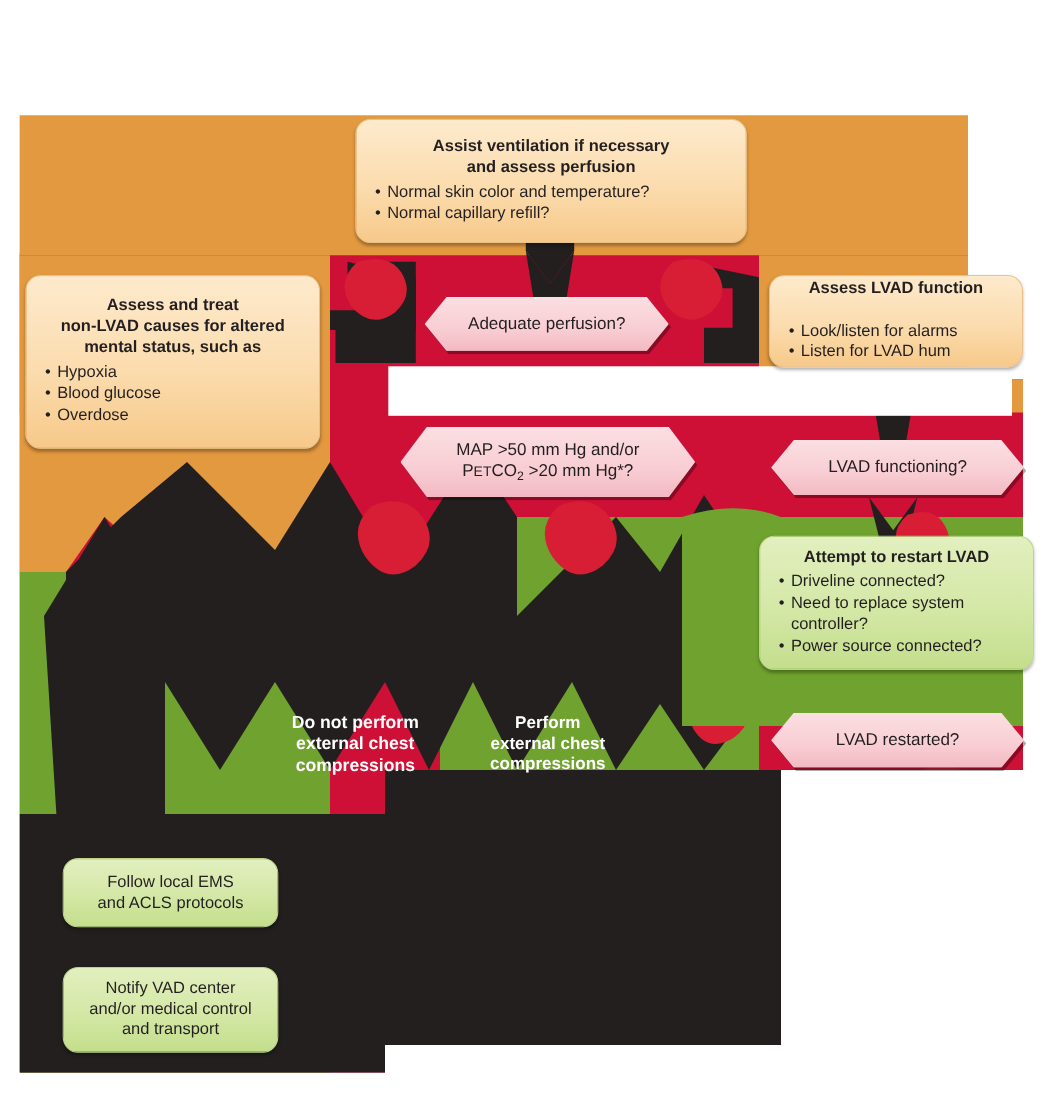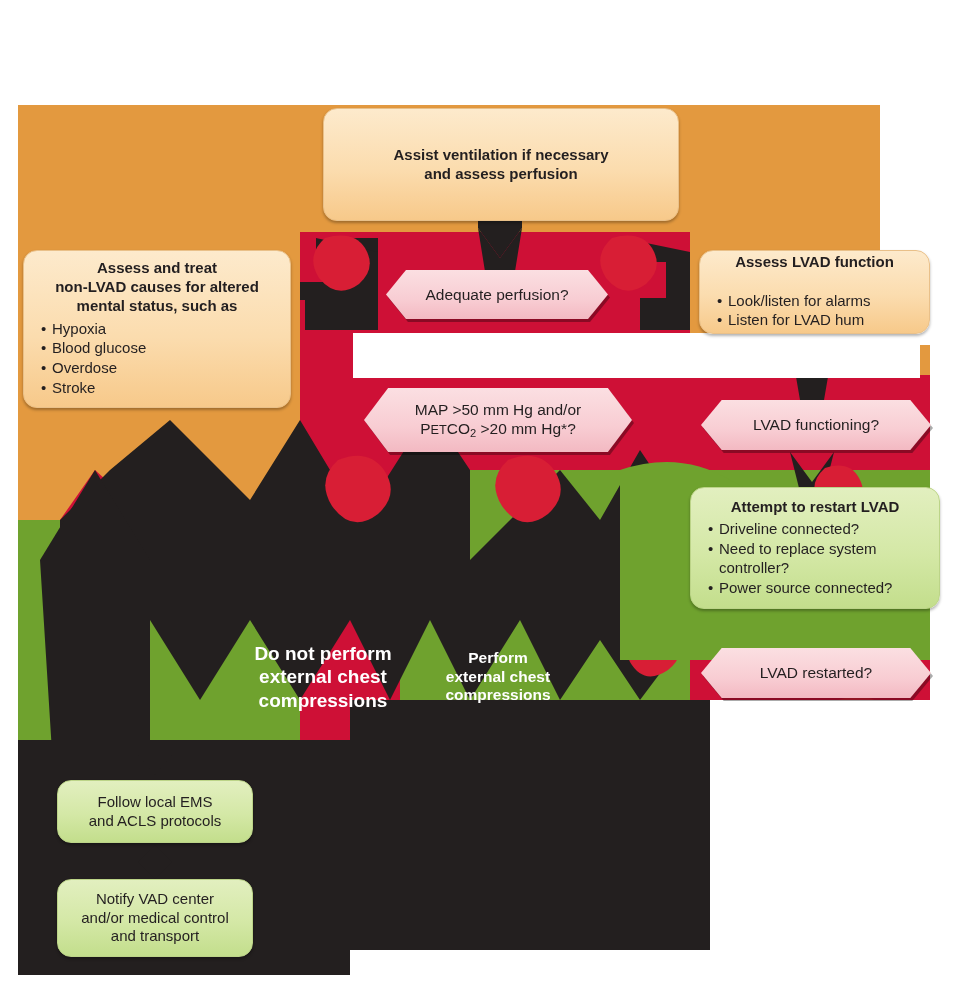--- a/index.html
+++ b/index.html
@@ -126,33 +126,36 @@
 
   <div class="occluder" style="left:353px;top:333px;width:567px;height:45px;"></div>
   <div class="occluder" style="left:710px;top:700px;width:230px;height:275px;"></div>
   <div class="occluder" style="left:350px;top:950px;width:590px;height:50px;"></div>
 
   <div class="node box-orange" style="left:323px;top:108px;width:356px;height:113px;font-size:15px;">
     <div class="hd">
       <span>Assist ventilation if necessary</span><br>
       <span>and assess perfusion</span>
     </div>
+    <ul>
+      <li>Normal skin color and temperature?</li>
+      <li>Normal capillary refill?</li>
+    </ul>
   </div>
 
   <div class="node box-orange" style="left:23px;top:250px;width:268px;height:158px;font-size:15px;">
     <div class="hd">
       <span>Assess and treat</span><br>
       <span>non-LVAD causes for altered</span><br>
       <span>mental status, such as</span>
     </div>
     <ul>
       <li>Hypoxia</li>
       <li>Blood glucose</li>
       <li>Overdose</li>
-      <li>Stroke</li>
     </ul>
   </div>
 
   <div class="node box-orange" style="left:699px;top:250px;width:231px;height:84px;font-size:15px;gap:16px;">
     <div class="hd">Assess LVAD function</div>
     <ul>
       <li>Look/listen for alarms</li>
       <li>Listen for LVAD hum</li>
     </ul>
   </div>
@@ -172,21 +175,21 @@
     <div>and ACLS protocols</div>
   </div>
 
   <div class="node box-green" style="left:57px;top:879px;width:196px;height:78px;font-size:15px;
        align-items:center;text-align:center;">
     <div>Notify VAD center</div>
     <div>and/or medical control</div>
     <div>and transport</div>
   </div>
 
-  <div class="solidtext" style="left:243px;top:640px;width:160px;height:74px;font-size:19px;">
+  <div class="solidtext" style="left:243px;top:640px;width:160px;height:74px;font-size:16px;">
     <div>
       <div>Do not perform</div>
       <div>external chest</div>
       <div>compressions</div>
     </div>
   </div>
 
   <div class="solidtext" style="left:418px;top:640px;width:160px;height:74px;font-size:15.5px;">
     <div>
       <div>Perform</div>

